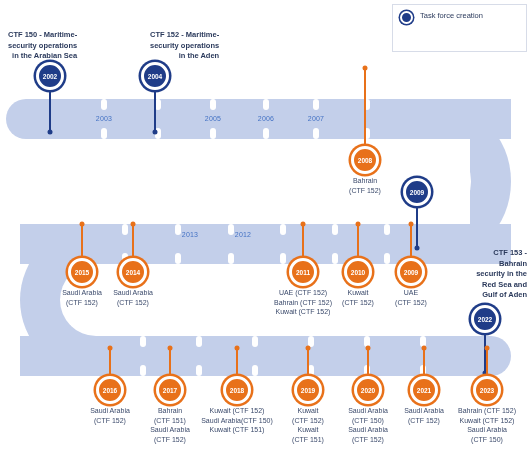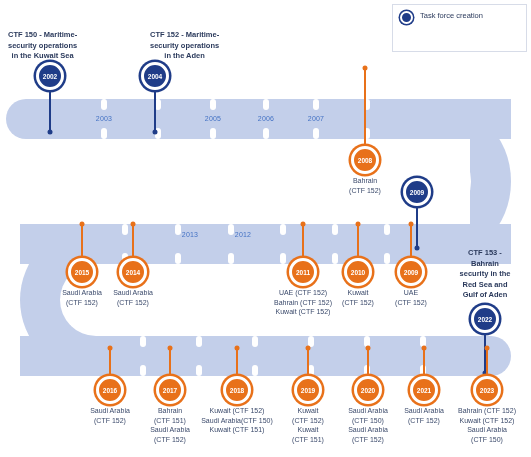--- a/index.html
+++ b/index.html
@@ -66,21 +66,21 @@
   }
   .stem-end.orange{background:#e8711a;}
   .stem-end.blue{background:#1f3c88;}
 
   .mlabel{
     position:absolute;left:50%;transform:translateX(-50%);
     text-align:center;font-size:7px;line-height:9.5px;color:#3b4a6b;
     white-space:nowrap;
   }
   .caption{
-    position:absolute;text-align:center;font-size:7.5px;line-height:10.5px;
+    position:absolute;text-align:right;font-size:7.5px;line-height:10.5px;
     color:#2b3a5c;font-weight:bold;white-space:nowrap;
   }
   .caption.wrapc{white-space:normal;width:84px;}
 
   
   .legend{
     position:absolute;left:392px;top:4px;width:135px;height:48px;
     border:1px solid #d7dce8;background:#ffffff;box-sizing:border-box;
     padding:6px 7px;
   }
@@ -160,21 +160,21 @@
   <div class="tick r4top" style="left:308px;"></div>
   <div class="tick r4bot" style="left:308px;"></div>
   <div class="tick r4top" style="left:364px;"></div>
   <div class="tick r4bot" style="left:364px;"></div>
   <div class="tick r4top" style="left:420px;"></div>
   <div class="tick r4bot" style="left:420px;"></div>
 
   <div class="caption" style="left:8px;top:30px;">
     <div>CTF 150 - Maritime-</div>
     <div>security operations</div>
-    <div>in the Kuwait Sea</div>
+    <div>in the Arabian Sea</div>
   </div>
   <div class="marker" style="left:50px;top:62px;">
     <div class="stem blue" style="top:28px;height:42px;"></div>
     <div class="stem-end blue" style="top:70px;"></div>
     <div class="dot blue">2002</div>
   </div>
 
   <div class="caption" style="left:110px;top:30px;margin-left:40px;">
     <div>CTF 152 - Maritime-</div>
     <div>security operations</div>

